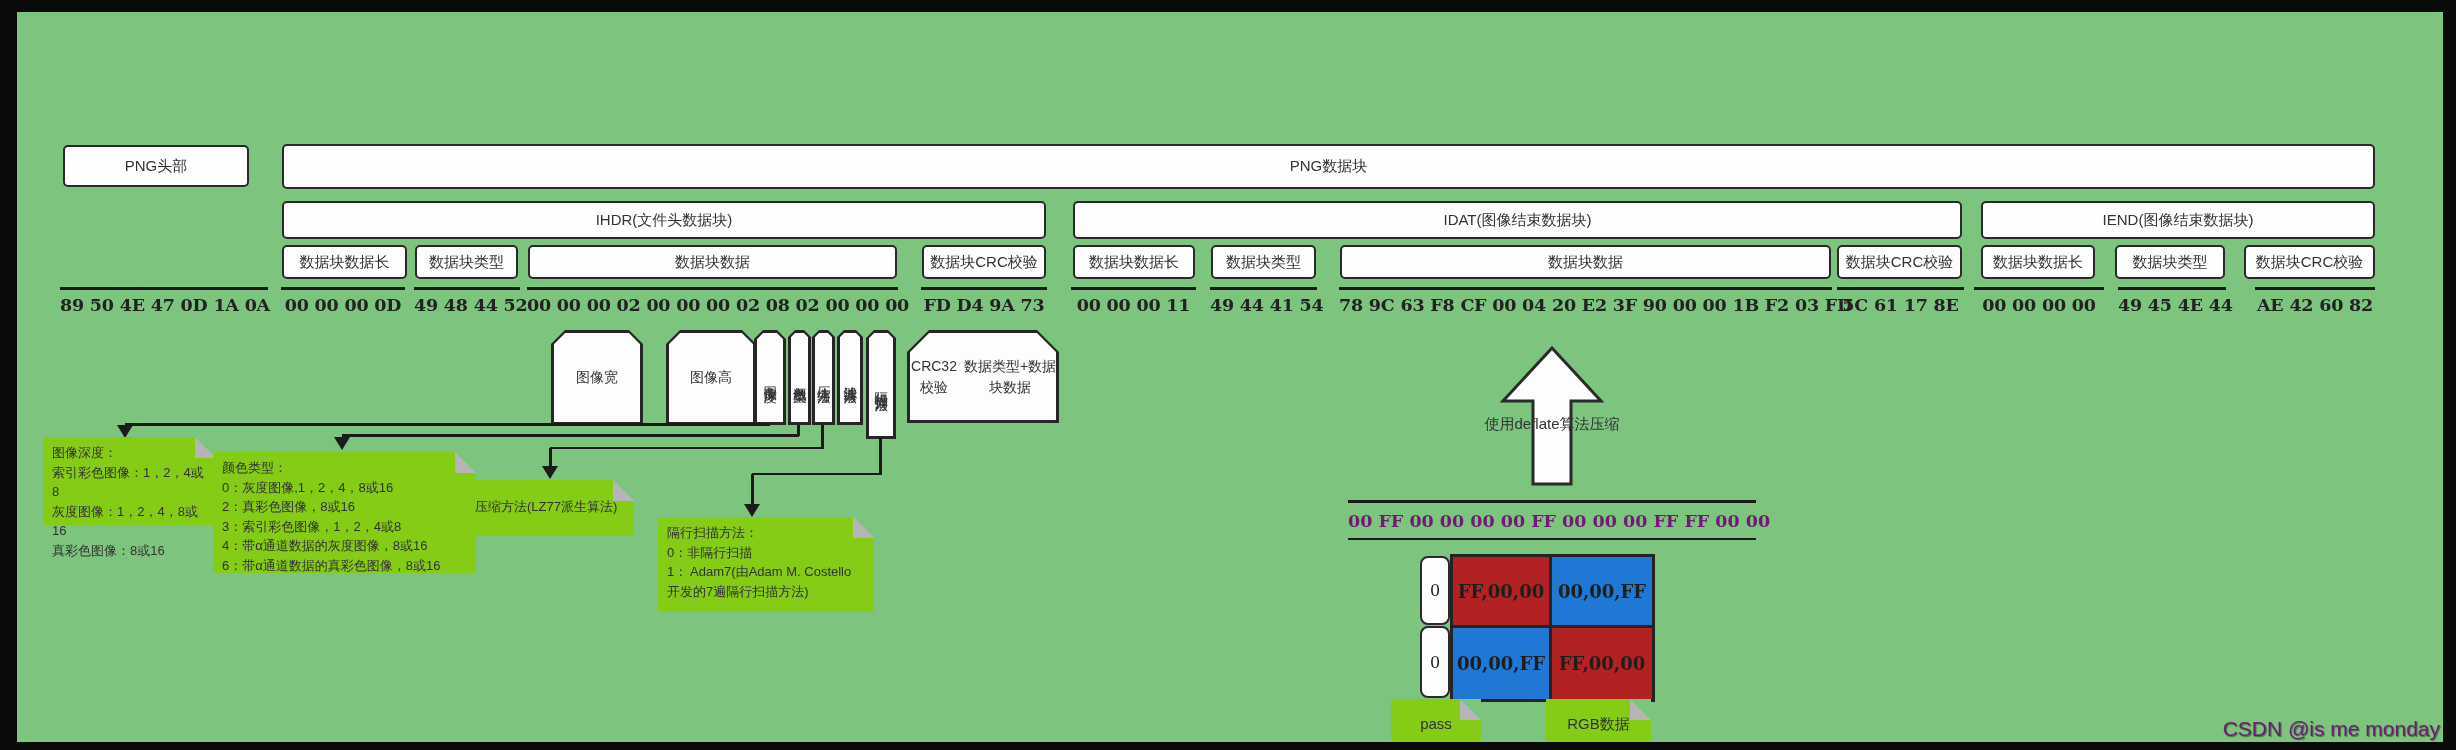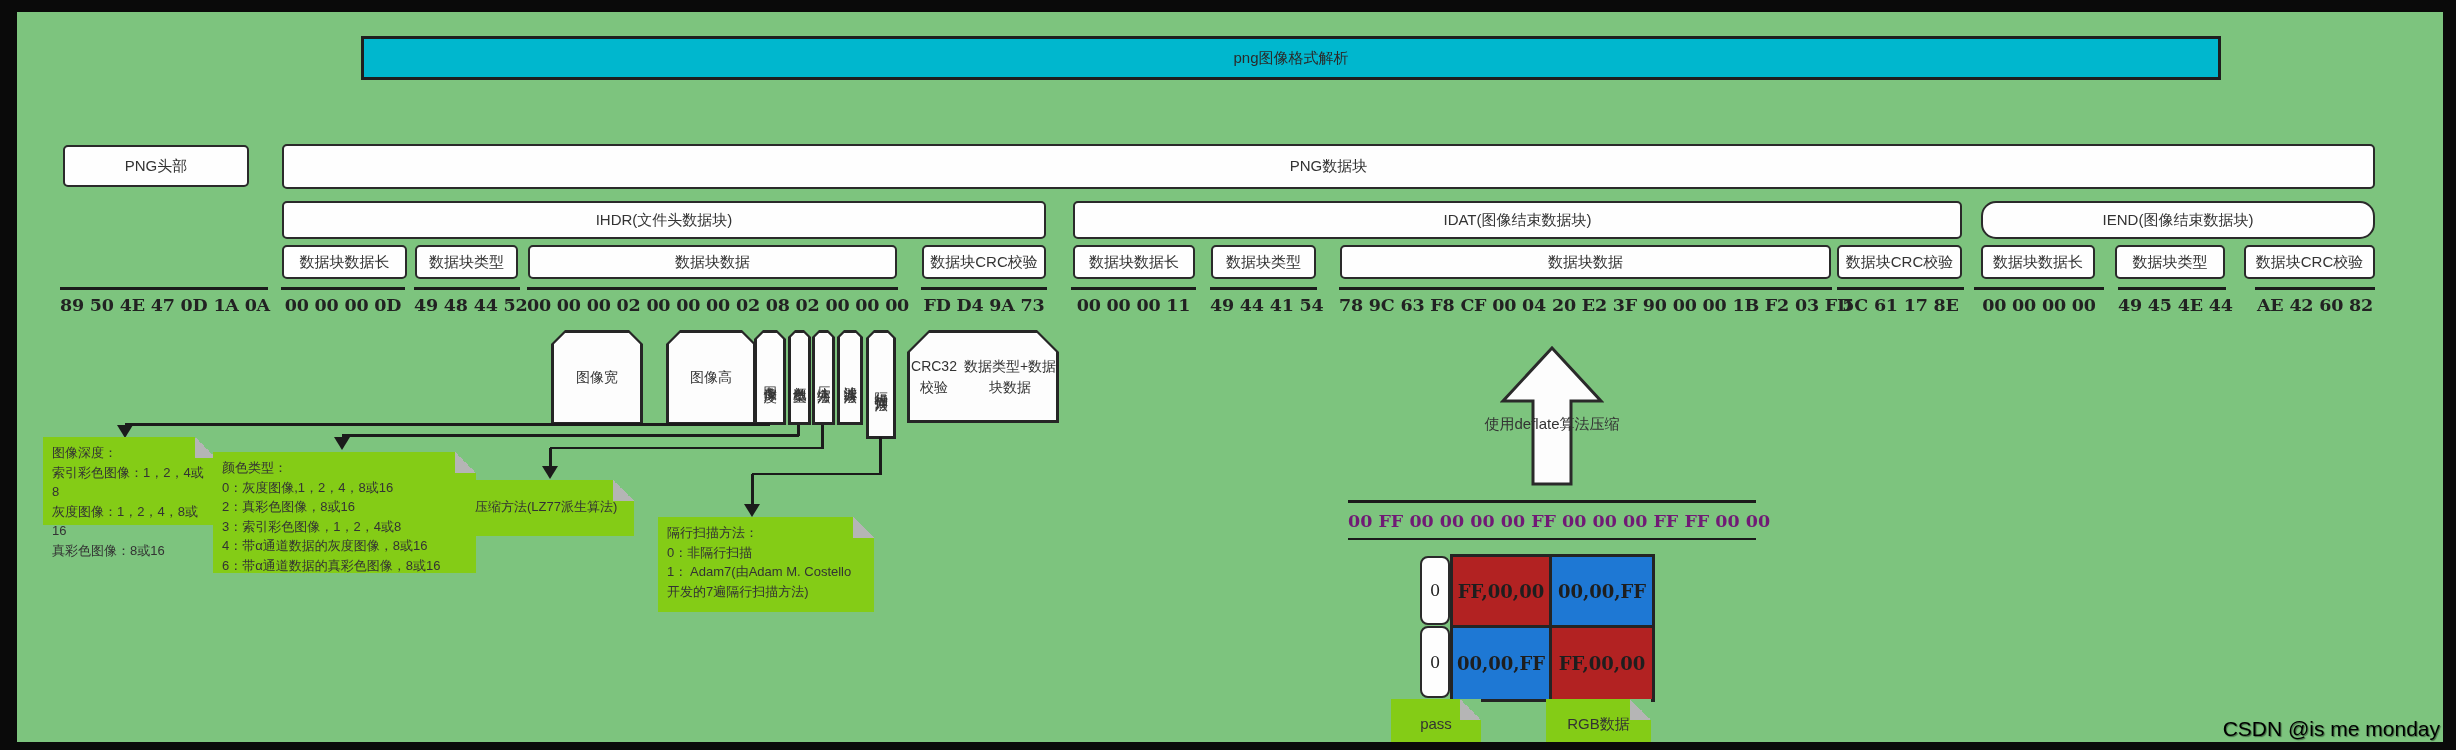--- a/index.html
+++ b/index.html
@@ -54,31 +54,28 @@
                font-size:17.5px;color:#701a75;padding:8px 0 7px 0;white-space:nowrap;}
 
   .filterbox{position:absolute;width:30px;background:#fefefe;border:2.5px solid #2a2a2a;border-radius:8px;
              box-sizing:border-box;display:flex;align-items:center;justify-content:center;
              font-family:"DejaVu Serif","Liberation Serif",serif;font-size:16px;color:#222;}
   .pixgrid{position:absolute;left:1450px;top:554px;display:grid;grid-template-columns:96px 100px;
            grid-template-rows:68px 71px;gap:3px;background:#242424;border:3px solid #242424;}
   .pixcell{display:flex;align-items:center;justify-content:center;
            font-family:"DejaVu Serif","Liberation Serif",serif;font-weight:bold;font-size:18px;color:#1e1e1e;}
 
-  .watermark{position:absolute;top:717px;right:16px;font-size:21px;color:#000000;z-index:60;
+  .watermark{position:absolute;top:717px;right:16px;font-size:21px;color:#701a75;z-index:60;
              text-shadow:1px 1px 1px rgba(0,0,0,0.45);}
 </style>
 </head>
 <body>
 
 <div class="canvas">
 
-  <div class="banner">
-    <span>png图像格式解析</span>
-  </div>
 
   <div class="box" style="left:63px;top:145px;width:186px;height:42px;">
     <span>PNG头部</span>
   </div>
   <div class="box" style="left:282px;top:144px;width:2093px;height:45px;">
     <span>PNG数据块</span>
   </div>
 
   <div class="box" style="left:282px;top:201px;width:764px;height:38px;">
     <span>IHDR(文件头数据块)</span>
@@ -105,21 +102,21 @@
   <div class="box" style="left:1211px;top:245px;width:105px;height:34px;">
     <span>数据块类型</span>
   </div>
   <div class="box" style="left:1340px;top:245px;width:491px;height:34px;">
     <span>数据块数据</span>
   </div>
   <div class="box" style="left:1837px;top:245px;width:125px;height:34px;">
     <span>数据块CRC校验</span>
   </div>
 
-  <div class="box" style="left:1981px;top:201px;width:394px;height:38px;border-radius:15px;">
+  <div class="box" style="left:1981px;top:201px;width:394px;height:38px;">
     <span>IEND(图像结束数据块)</span>
   </div>
   <div class="box" style="left:1981px;top:245px;width:114px;height:34px;">
     <span>数据块数据长</span>
   </div>
   <div class="box" style="left:2115px;top:245px;width:110px;height:34px;">
     <span>数据块类型</span>
   </div>
   <div class="box" style="left:2244px;top:245px;width:131px;height:34px;">
     <span>数据块CRC校验</span>

